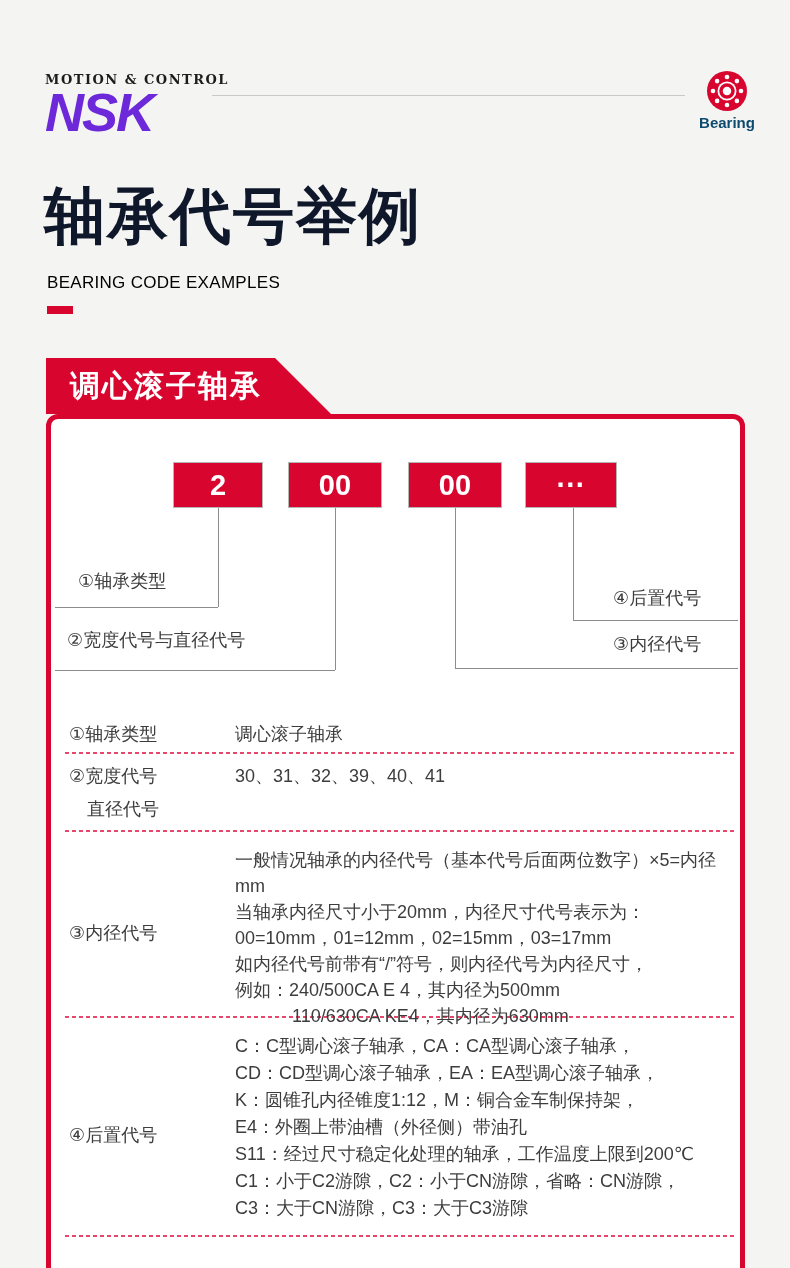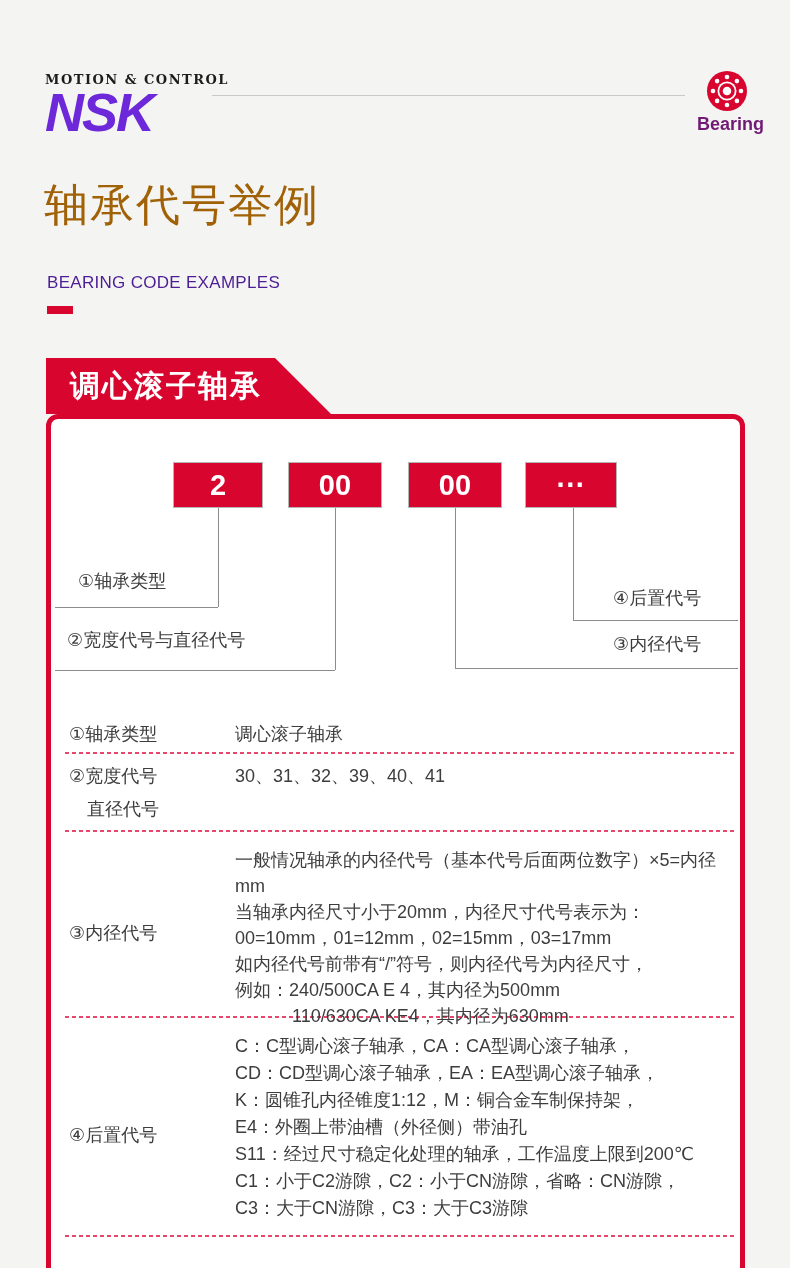--- a/index.html
+++ b/index.html
@@ -9,26 +9,26 @@
 
   
   .brand { position:absolute; left:45px; top:26px; }
   .brand-tagline { font-family:"DejaVu Serif","Liberation Serif",serif; font-weight:bold;
                    font-size:13px; letter-spacing:1.5px; color:#1c1c1c; }
   .brand-name { font-size:54px; line-height:48px; font-weight:900; font-style:italic;
                 letter-spacing:-2px; color:#6d28d9; margin-top:1px; }
   .header-rule { position:absolute; left:212px; top:49px; width:473px; height:1px; background:#c9c9c9; }
   .bearing-badge { position:absolute; left:697px; top:23px; width:60px; text-align:center; }
   .bearing-badge svg { display:block; margin:0 auto; }
-  .bearing-label { font-size:18px; font-weight:bold; color:#701a75; margin-top:1px;text-align:right; }
+  .bearing-label { font-size:15px; font-weight:bold; color:#0c4a6e; margin-top:1px; }
 
   
-  .page-title { position:absolute; left:44px; top:130px; font-size:44px; font-weight:400;
-                color:#a16207; letter-spacing:2px; }
-  .page-subtitle { position:absolute; left:47px; top:227px; font-size:17px; color:#4c1d95;
+  .page-title { position:absolute; left:44px; top:130px; font-size:61px; font-weight:700;
+                color:#0f172a; letter-spacing:2px; }
+  .page-subtitle { position:absolute; left:47px; top:227px; font-size:17px; color:#000000;
                    letter-spacing:0.3px; }
   .title-dash { position:absolute; left:47px; top:260px; width:26px; height:8px; background:#d8062f; }
 
   
   .section-tab { position:absolute; left:46px; top:312px; width:285px; height:56px;
                  background:#d8062f; clip-path:polygon(0 0, 229px 0, 285px 100%, 0 100%);
                  color:#fff; font-size:30px; font-weight:bold; letter-spacing:2px;
                  line-height:56px; padding-left:24px; }
 
   

